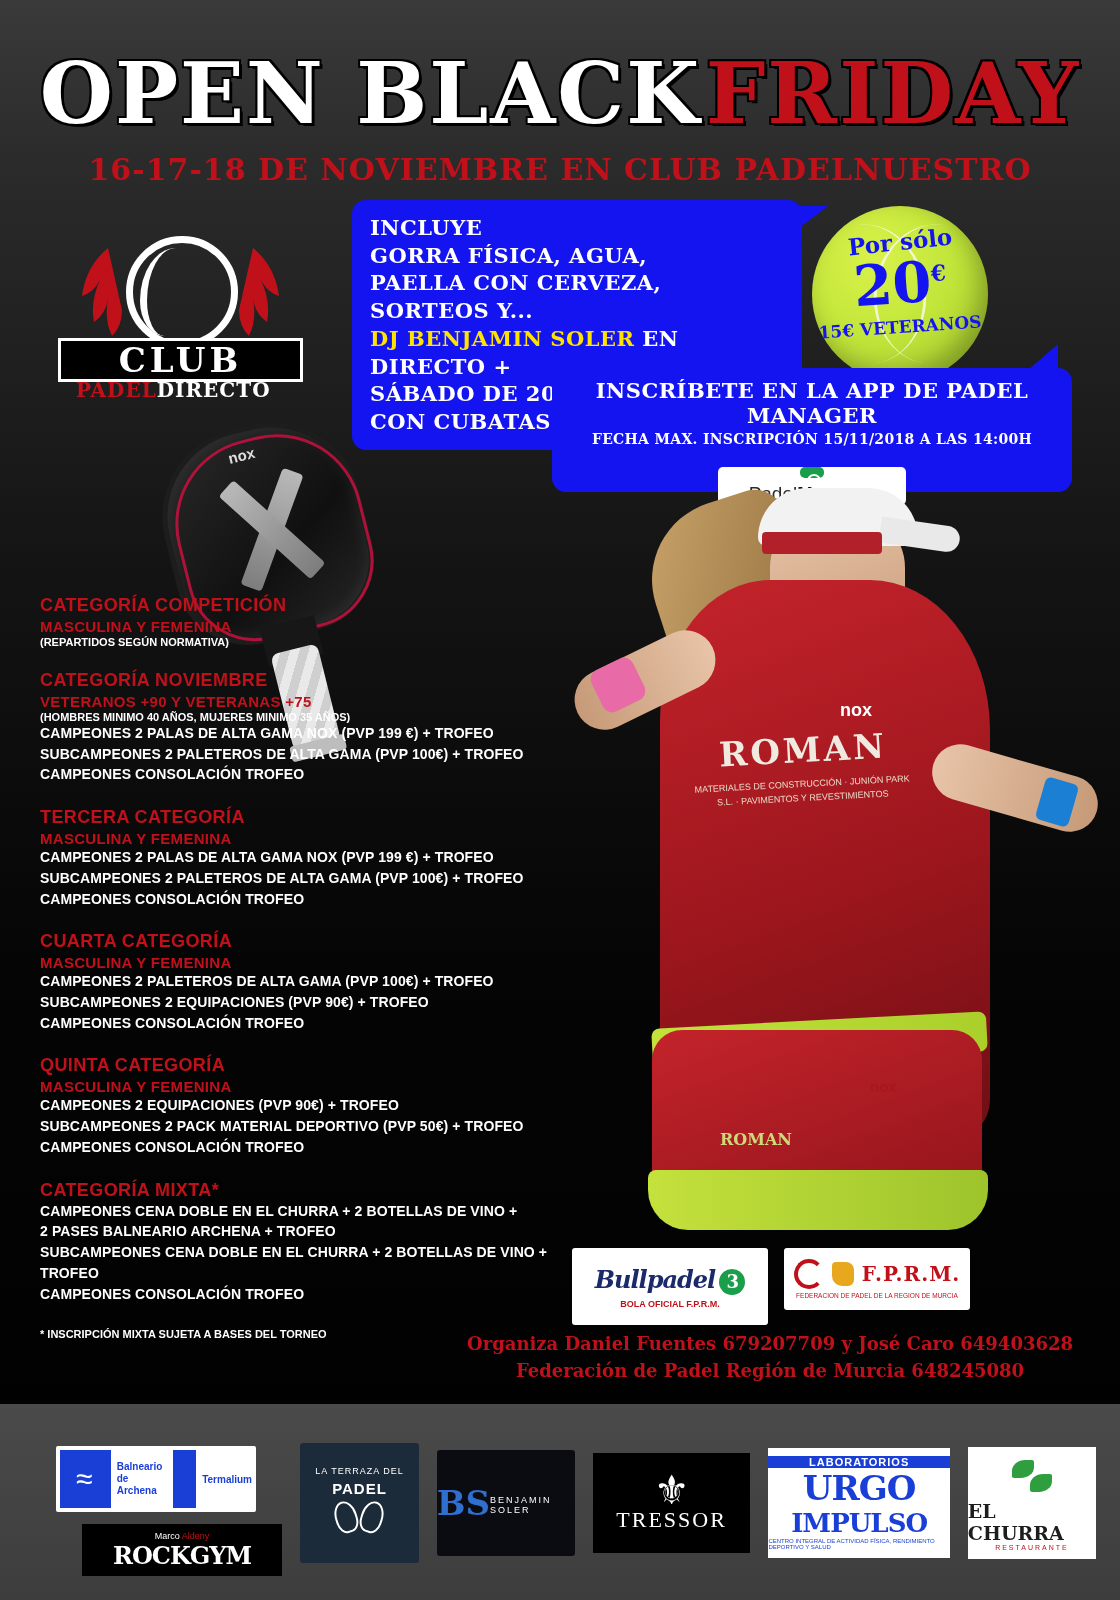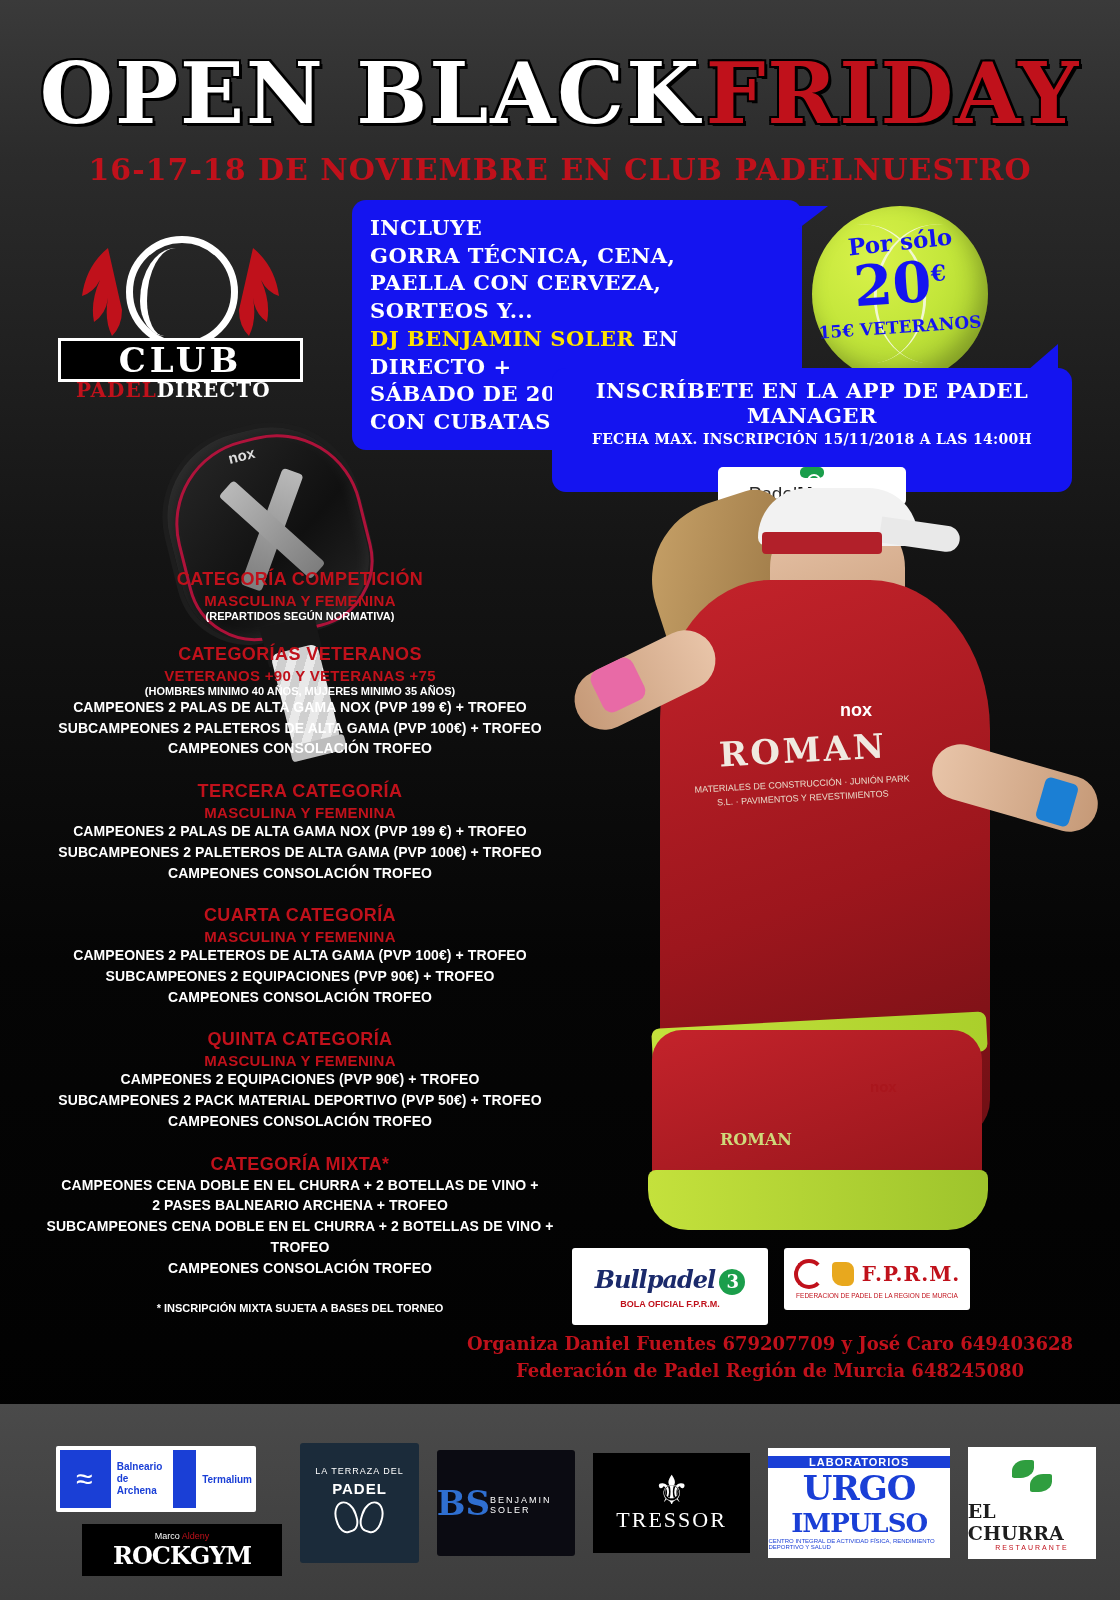--- a/index.html
+++ b/index.html
@@ -183,21 +183,21 @@
   .racket-x::before { transform: rotate(34deg); }
   .racket-x::after  { transform: rotate(-34deg); }
   .racket-edge { position:absolute; left:6px; top:8px; width:188px; height:200px; border:3px solid #c8103f; border-radius: 86px 86px 68px 68px; opacity:.85;}
   .racket-nox { position:absolute; left:76px; top:14px; font-family:"Liberation Sans",sans-serif; font-weight:bold; font-size:15px; color:#ddd; }
   .racket-neck { position:absolute; left:70px; top:200px; width:56px; height:40px; background:#171717; }
   .racket-grip { position:absolute; left:74px; top:228px; width:48px; height:100px;
     background: repeating-linear-gradient(120deg,#e9e9e9 0 9px,#cfcfcf 9px 18px); border-radius:8px; }
   .racket-cap { position:absolute; left:70px; top:322px; width:56px; height:16px; background:#bdbdbd; border-radius:4px; }
 
   
-  .cats { position: absolute; left: 40px; top: 569px; width: 520px; color: #fff; text-align: center; }
+  .cats { position: absolute; left: 40px; top: 595px; width: 520px; color: #fff; }
   .cat-block { margin-bottom: 22px; }
   .cat-title { font-family:"Liberation Sans",sans-serif; font-weight:bold; font-size:18px; color:#c0111b; letter-spacing:.4px; }
   .cat-sub { font-family:"Liberation Sans",sans-serif; font-weight:bold; font-size:15px; color:#c0111b; letter-spacing:.3px; margin-top:2px; }
   .cat-green { font-family:"Liberation Sans",sans-serif; font-weight:bold; font-size:23px; color:#3ee03e; margin-top:4px; }
   .cat-tiny { font-family:"Liberation Sans",sans-serif; font-weight:bold; font-size:11px; color:#ffffff; margin-top:1px; }
   .cat-line { font-family:"Liberation Sans",sans-serif; font-weight:bold; font-size:14px; color:#ffffff; line-height:1.48; letter-spacing:.1px; }
   .cat-note { font-family:"Liberation Sans",sans-serif; font-weight:bold; font-size:11px; color:#ffffff; line-height:1.5; margin-top:10px; }
 
   
   .mid-logos { position:absolute; left:572px; top:1248px; width:400px; height:70px; display:flex; gap:16px; }
@@ -283,21 +283,21 @@
       <span>CLUB</span>
     </div>
     <div class="club-pn">
       <span class="pad">PADEL</span><span class="nue">DIRECTO</span>
     </div>
   </div>
 
   <div class="callout callout-incluye">
     <div class="tail"></div>
     <div class="c-line">INCLUYE</div>
-    <div class="c-line">GORRA TÉCNICA, CENA,</div>
+    <div class="c-line">GORRA FÍSICA, AGUA,</div>
     <div class="c-line">PAELLA CON CERVEZA, SORTEOS Y...</div>
     <div class="c-line">
       <span class="c-yellow">DJ BENJAMIN SOLER</span><span> EN DIRECTO  +</span>
     </div>
     <div class="c-line">
       <span>SÁBADO DE 20-21H </span><span class="c-yellow">HORA FELIZ</span>
     </div>
     <div class="c-line">CON CUBATAS A 3€...</div>
   </div>
 
@@ -353,21 +353,21 @@
 
   <div class="cats">
 
     <div class="cat-block">
       <div class="cat-title">CATEGORÍA COMPETICIÓN</div>
       <div class="cat-sub">MASCULINA Y FEMENINA</div>
       <div class="cat-tiny">(REPARTIDOS SEGÚN NORMATIVA)</div>
     </div>
 
     <div class="cat-block">
-      <div class="cat-title">CATEGORÍAS VETERANOS</div>
+      <div class="cat-title">CATEGORÍA NOVIEMBRE</div>
       <div class="cat-sub">VETERANOS +90 Y VETERANAS +75</div>
       <div class="cat-tiny">(HOMBRES MINIMO 40 AÑOS, MUJERES MINIMO 35 AÑOS)</div>
       <div class="cat-line">CAMPEONES 2 PALAS DE ALTA GAMA NOX (PVP 199 €) + TROFEO</div>
       <div class="cat-line">SUBCAMPEONES 2 PALETEROS DE ALTA GAMA (PVP 100€) + TROFEO</div>
       <div class="cat-line">CAMPEONES CONSOLACIÓN TROFEO</div>
     </div>
 
     <div class="cat-block">
       <div class="cat-title">TERCERA CATEGORÍA</div>
       <div class="cat-sub">MASCULINA Y FEMENINA</div>

